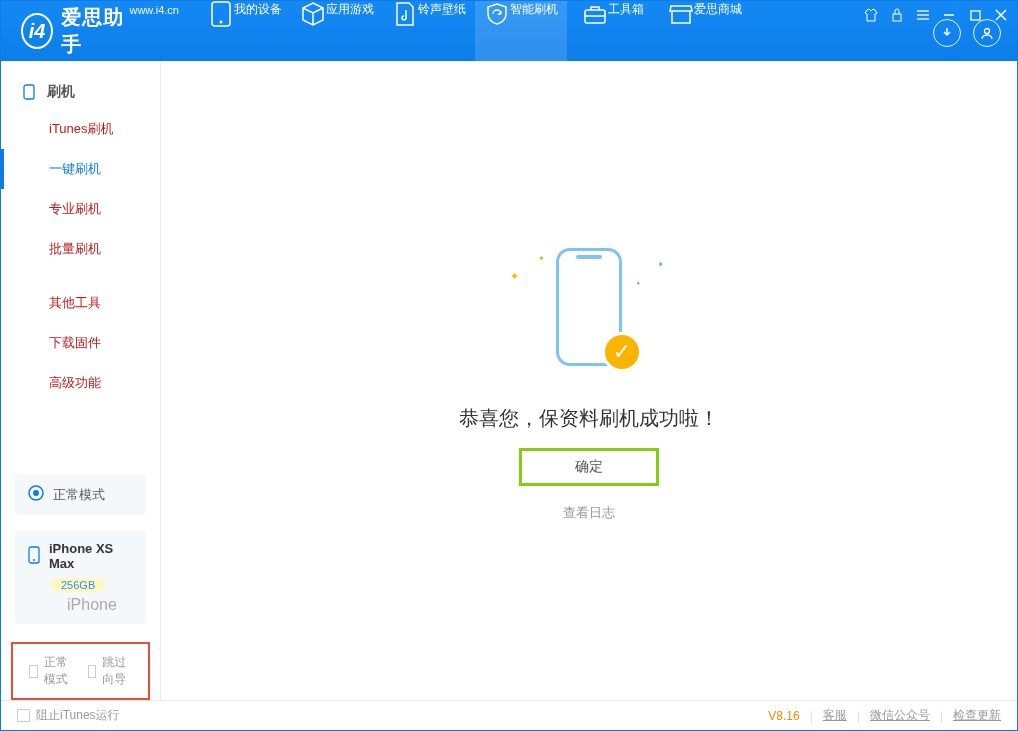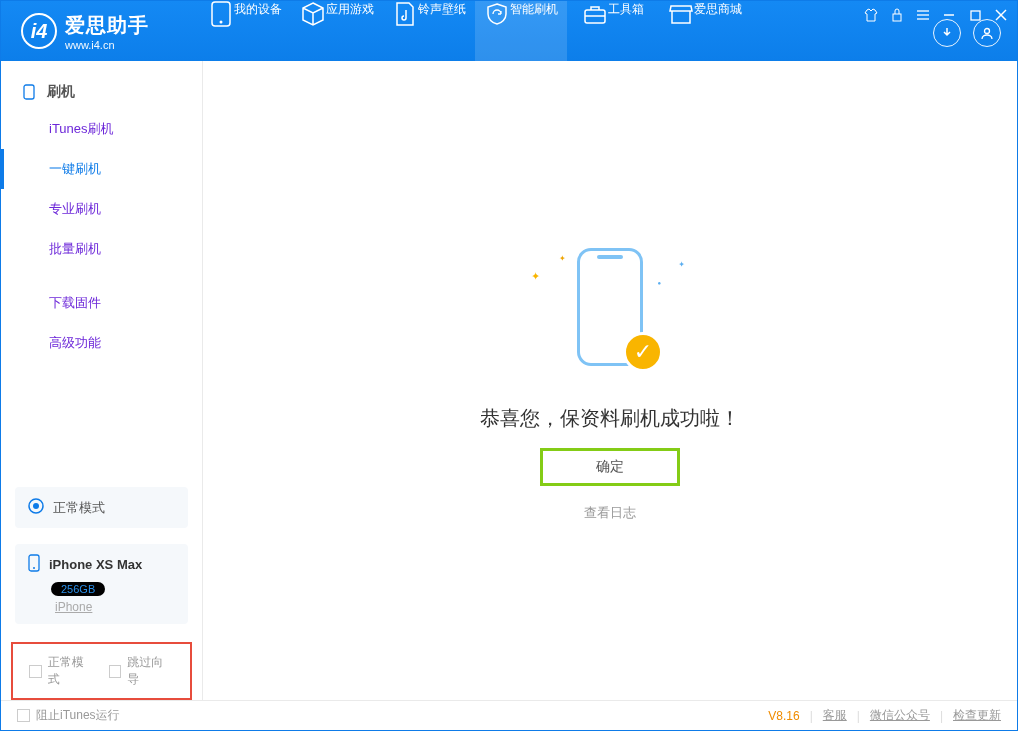--- a/index.html
+++ b/index.html
@@ -1,47 +1,47 @@
 <!DOCTYPE html>
 <html><head>
 <meta charset="utf-8">
 <style>
 * { margin: 0; padding: 0; box-sizing: border-box; font-family: "Microsoft YaHei", "PingFang SC", sans-serif; }
 body { background: #f0f0f0; display: flex; justify-content: center; align-items: center; min-height: 100vh; }
 .window { width: 1018px; height: 731px; background: #fff; border: 1px solid #0e7be8; display: flex; flex-direction: column; position: relative; }
 .titlebar { height: 60px; background: linear-gradient(to bottom, #1489f4, #0c7eea); display: flex; align-items: center; color: #fff; position: relative; }
 .logo-area { display: flex; align-items: center; padding: 0 20px; width: 198px; }
 .logo-icon { width: 36px; height: 36px; border: 2.5px solid #fff; border-radius: 50%; display: flex; align-items: center; justify-content: center; font-weight: bold; font-size: 20px; font-style: italic; margin-right: 8px; }
-.logo-text { display: flex; flex-direction: column; }
+.logo-text { display: flex; flex-direction: row; }
 .logo-title { font-size: 20px; font-weight: bold; letter-spacing: 1px; }
 .logo-sub { font-size: 11px; opacity: 0.95; }
 .tabs { display: flex; height: 100%; }
 .tab { width: 92px; display: flex; flex-direction: row; align-items: flex-start; justify-content: center; cursor: pointer; position: relative; }
 .tab.active { background: rgba(255,255,255,0.14); }
 .tab-icon { width: 26px; height: 26px; margin-bottom: 6px; display: flex; align-items: center; justify-content: center; }
 .tab-label { font-size: 12px; }
 .win-controls { position: absolute; top: 6px; right: 8px; display: flex; gap: 10px; align-items: center; }
 .win-btn { width: 16px; height: 16px; cursor: pointer; display: flex; align-items: center; justify-content: center; color: #fff; font-size: 14px; }
 .right-icons { position: absolute; right: 16px; bottom: 14px; display: flex; gap: 12px; }
 .circle-icon { width: 28px; height: 28px; border: 1.5px solid rgba(255,255,255,0.9); border-radius: 50%; display: flex; align-items: center; justify-content: center; cursor: pointer; color: #fff; }
 .body { flex: 1; display: flex; min-height: 0; }
-.sidebar { width: 202px; border-right: 1px solid #eaeaea; display: flex; flex-direction: column; background: #fff; }
+.sidebar { width: 160px; border-right: 1px solid #eaeaea; display: flex; flex-direction: column; background: #fff; }
 .side-group { padding-top: 14px; }
 .side-header { display: flex; align-items: center; padding: 8px 20px; font-size: 14px; color: #555; font-weight: bold; }
 .side-header .hicon { width: 16px; height: 16px; margin-right: 10px; display: flex; align-items: center; justify-content: center; }
 .side-items { }
-.side-item { padding: 11px 20px 11px 48px; font-size: 13px; color: #6d28d9; cursor: pointer; position: relative; }
+.side-item { padding: 11px 20px 11px 48px; font-size: 13px; color: #b91c1c; cursor: pointer; position: relative; }
 .side-item.active { color: #0e7be8; }
 .side-item.active::before { content: ""; position: absolute; left: 0; top: 0; bottom: 0; width: 3px; background: #0e7be8; }
 .side-spacer { flex: 1; }
 .mode-card, .device-card { margin: 8px 14px; background: #f5f8fb; border-radius: 4px; padding: 10px 12px; font-size: 13px; color: #555; }
 .mode-card { display: flex; align-items: center; gap: 8px; }
 .device-card .dname { font-weight: bold; color: #333; font-size: 13px; display: flex; align-items: center; gap: 8px; margin-bottom: 6px; }
-.device-card .dcap { display: inline-block; background: #000000; color: #2a8fe8; border-radius: 10px; padding: 1px 10px; font-size: 11px; margin-left: 24px; margin-bottom: 4px; }
-.device-card .dtype { margin-left: 28px; font-size: 12px; text-decoration: underline; }
+.device-card .dcap { display: inline-block; background: #fef9c3; color: #2a8fe8; border-radius: 10px; padding: 1px 10px; font-size: 11px; margin-left: 24px; margin-bottom: 4px; }
+.device-card .dtype { margin-left: 40px; font-size: 16px; }
 .checkbox-row { display: flex; gap: 14px; padding: 10px 16px; border: 2px solid #e74c3c; margin: 10px 10px 0 10px; }
 .chk { display: flex; align-items: center; gap: 6px; font-size: 12px; color: #999; cursor: pointer; }
 .chk-box { width: 13px; height: 13px; border: 1px solid #ccc; background: #fff; }
 .content { flex: 1; display: flex; flex-direction: column; align-items: center; justify-content: center; background: #fff; position: relative; }
 .success-illus { position: relative; width: 170px; height: 140px; margin-bottom: 25px; }
 .phone-shape { position: absolute; left: 50%; top: 8px; transform: translateX(-50%); width: 66px; height: 118px; border: 3px solid #7fc3f5; border-radius: 14px; background: #fff; }
 .phone-shape::before { content: ""; position: absolute; top: 4px; left: 50%; transform: translateX(-50%); width: 26px; height: 4px; background: #7fc3f5; border-radius: 3px; }
 .check-badge { position: absolute; right: 32px; bottom: 8px; width: 40px; height: 40px; background: #f9b500; border-radius: 50%; display: flex; align-items: center; justify-content: center; color: #fff; font-size: 22px; border: 3px solid #fff; }
 .sparkle { position: absolute; font-size: 11px; }
 .s1 { left: 6px; top: 30px; color: #f9b500; }
@@ -189,20 +189,21 @@
         </div>
         <div class="side-items">
           <div class="side-item">iTunes刷机</div>
           <div class="side-item active">一键刷机</div>
           <div class="side-item">专业刷机</div>
           <div class="side-item">批量刷机</div>
         </div>
       </div>
       <div class="side-group">
         <div class="side-items">
+          <div class="side-item">其他工具</div>
           <div class="side-item">下载固件</div>
           <div class="side-item">高级功能</div>
         </div>
       </div>
       <div class="side-spacer"></div>
       <div class="mode-card">
         <span><svg width="18" height="18" viewBox="0 0 18 18">
               <circle cx="9" cy="9" r="7" fill="none" stroke="#0e7be8" stroke-width="1.5"></circle>
               <circle cx="9" cy="9" r="3" fill="#0e7be8"></circle>
             </svg></span>

